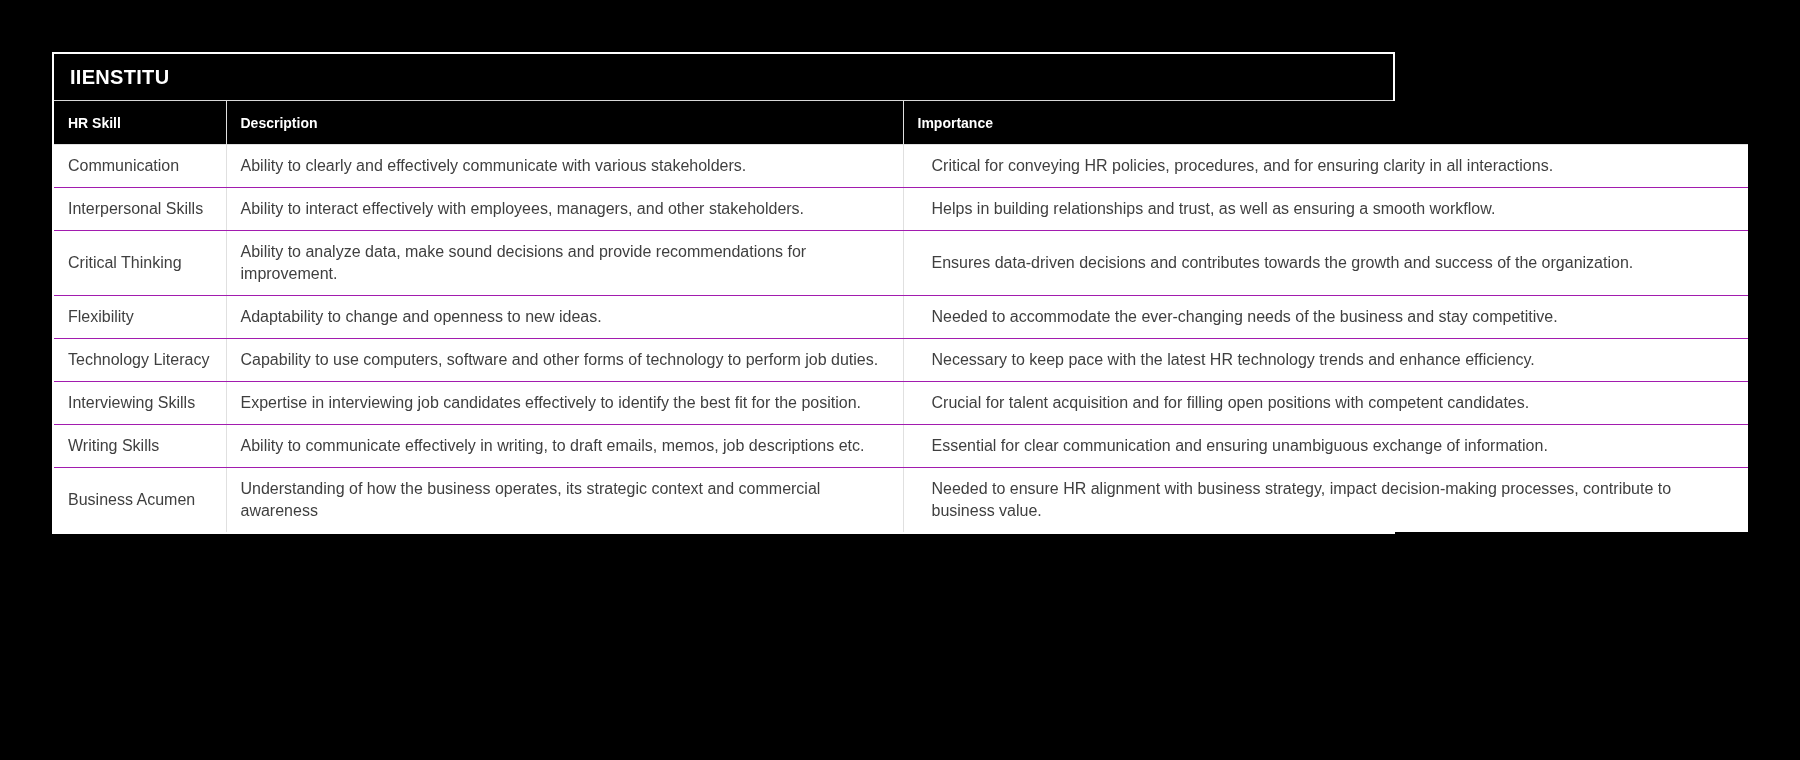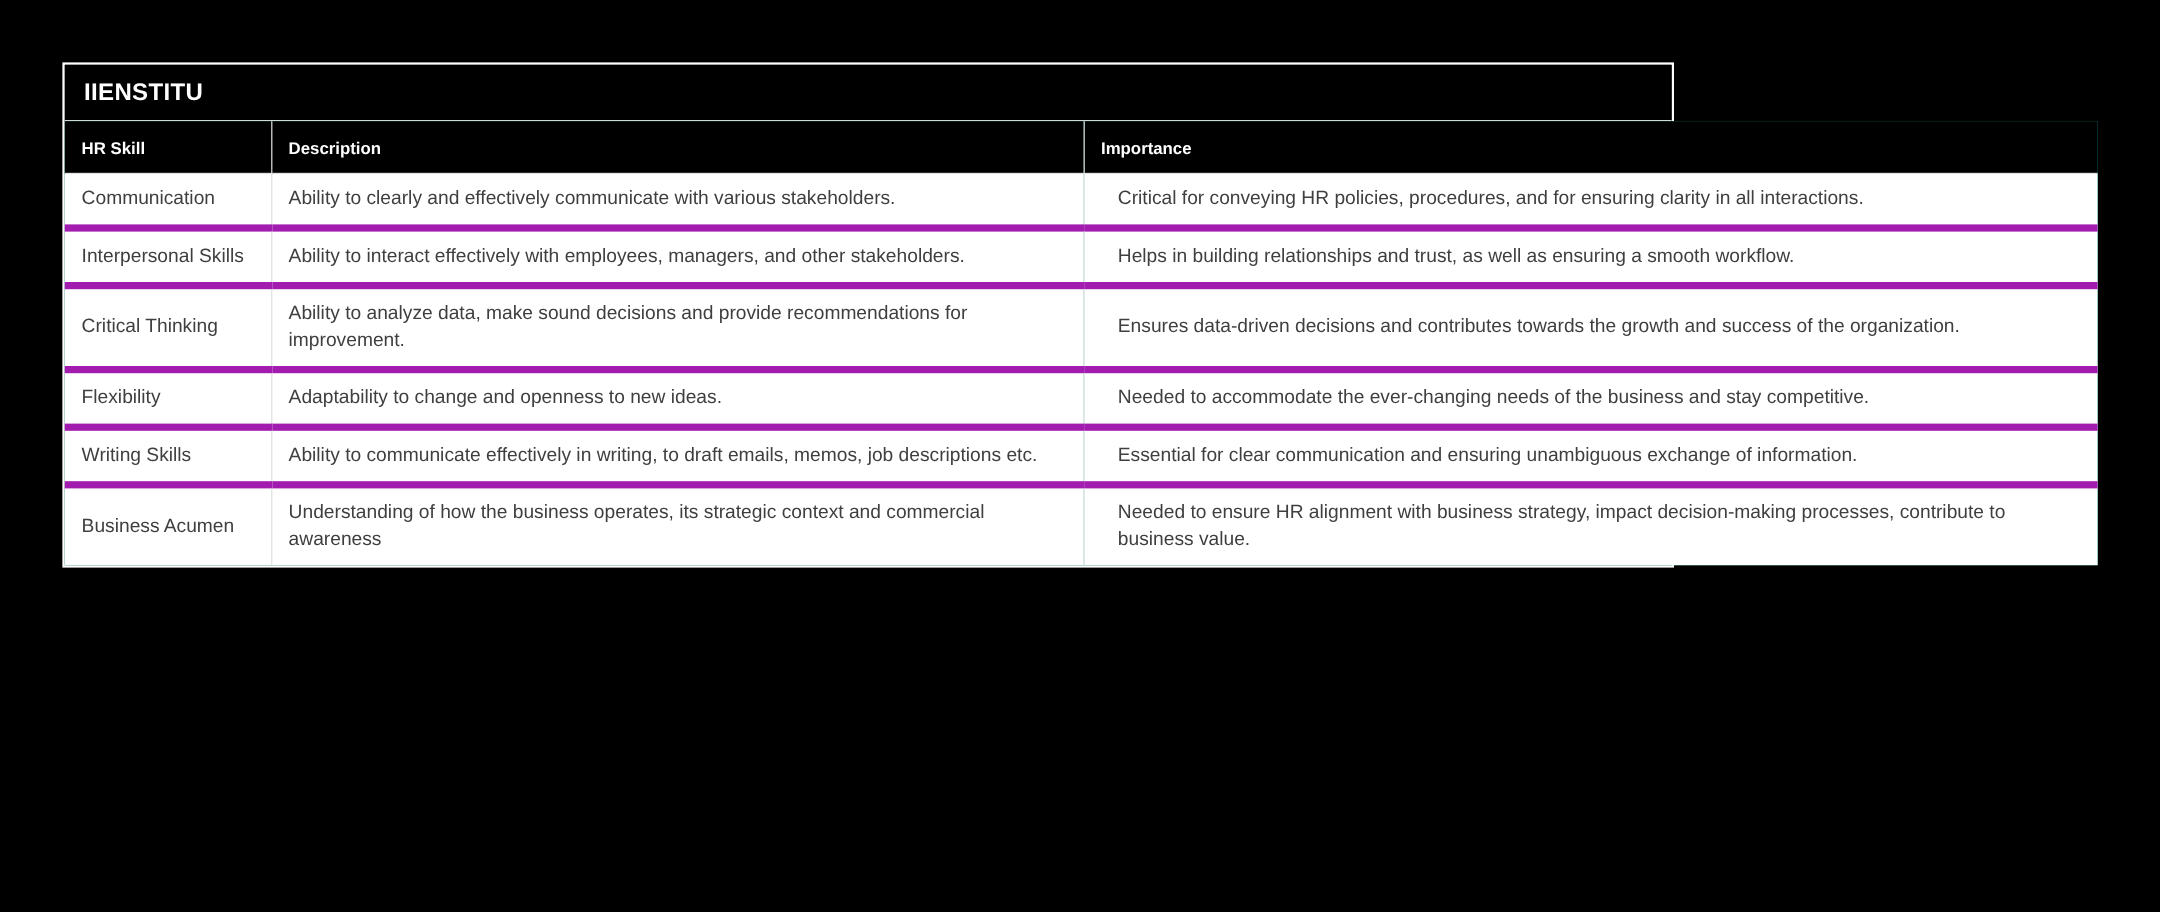--- a/index.html
+++ b/index.html
@@ -28,21 +28,21 @@
     font-size: 20px;
     font-weight: 700;
     background: #000000;
     border-bottom: 1px solid #d8d8d8;
     letter-spacing: 0.3px;
   }
   table.skills {
     width: 100%;
     border-collapse: collapse;
     table-layout: fixed;
-    background: #14b8a6;
+    background: #a21caf;
   }
   table.skills col.c1 { width: 172px; }
   table.skills col.c2 { width: 677px; }
   table.skills col.c3 { width: 845px; }
   table.skills th {
     background: #000000;
     color: #ffffff;
     font-size: 14px;
     font-weight: 700;
     text-align: left;
@@ -53,21 +53,21 @@
   }
   table.skills th:last-child { border-right: none; }
   table.skills td {
     color: #3f3f3f;
     font-size: 16px;
     font-weight: 400;
     line-height: 22px;
     padding: 10px 14px;
     vertical-align: middle;
     border-right: 1px solid #e0e0e0;
-    border-bottom: 6px solid #a21caf;
+    border-bottom: 1px solid #a21caf;
     background: #ffffff;
   }
   table.skills td:last-child { border-right: none; padding-left: 28px; }
   table.skills tr:last-child td { border-bottom: none; }
   table.skills td.col-importance { padding-right: 40px; }
 </style>
 </head>
 <body>
 
 <div class="card">
@@ -100,20 +100,30 @@
         <td>Critical Thinking</td>
         <td>Ability to analyze data, make sound decisions and provide recommendations for improvement.</td>
         <td class="col-importance">Ensures data-driven decisions and contributes towards the growth and success of the organization.</td>
       </tr>
       <tr>
         <td>Flexibility</td>
         <td>Adaptability to change and openness to new ideas.</td>
         <td class="col-importance">Needed to accommodate the ever-changing needs of the business and stay competitive.</td>
       </tr>
       <tr>
+        <td>Technology Literacy</td>
+        <td>Capability to use computers, software and other forms of technology to perform job duties.</td>
+        <td class="col-importance">Necessary to keep pace with the latest HR technology trends and enhance efficiency.</td>
+      </tr>
+      <tr>
+        <td>Interviewing Skills</td>
+        <td>Expertise in interviewing job candidates effectively to identify the best fit for the position.</td>
+        <td class="col-importance">Crucial for talent acquisition and for filling open positions with competent candidates.</td>
+      </tr>
+      <tr>
         <td>Writing Skills</td>
         <td>Ability to communicate effectively in writing, to draft emails, memos, job descriptions etc.</td>
         <td class="col-importance">Essential for clear communication and ensuring unambiguous exchange of information.</td>
       </tr>
       <tr>
         <td>Business Acumen</td>
         <td>Understanding of how the business operates, its strategic context and commercial awareness</td>
         <td class="col-importance">Needed to ensure HR alignment with business strategy, impact decision-making processes, contribute to business value.</td>
       </tr>
     </tbody>

